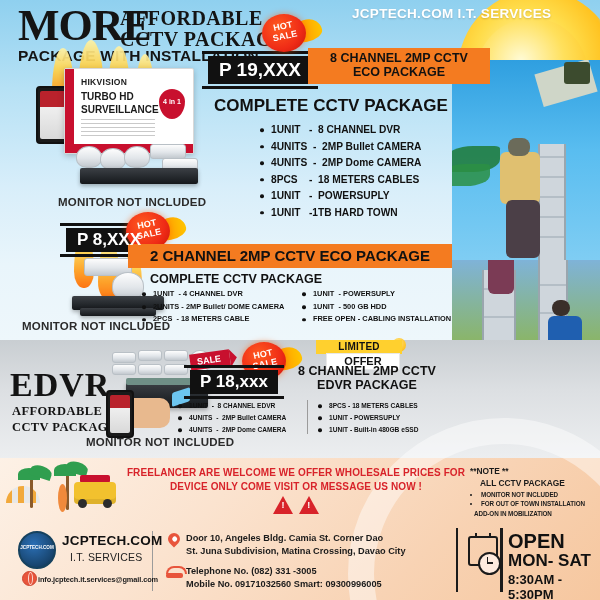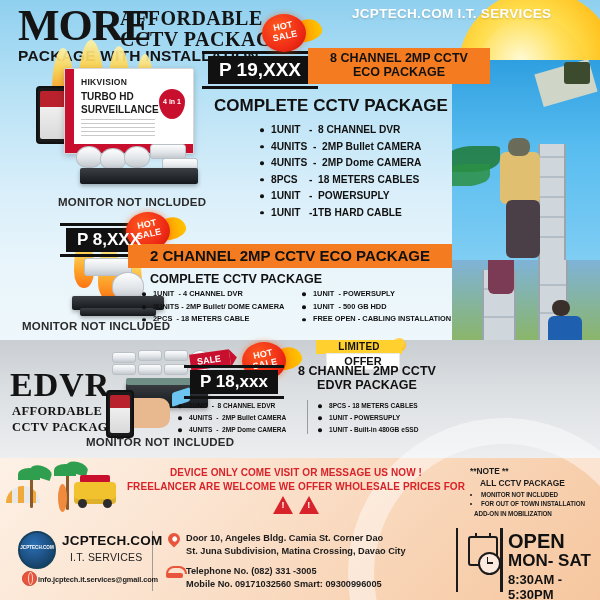--- a/index.html
+++ b/index.html
@@ -282,21 +282,21 @@
     <span>ECO PACKAGE</span>
   </div>
   <div class="sect-title" style="left:214px;top:96px;width:240px;font-size:17px;">COMPLETE CCTV PACKAGE</div>
 
   <ul class="plist" style="position:absolute;left:258px;top:122px;font-size:10.2px;font-weight:800;color:#111;line-height:1.62;">
     <li><span>1UNIT</span>&nbsp; &nbsp;<span>-</span>&nbsp; <span>8 CHANNEL DVR</span></li>
     <li><span>4UNITS</span>&nbsp; <span>-</span>&nbsp; <span>2MP  Bullet CAMERA</span></li>
     <li><span>4UNITS</span>&nbsp; <span>-</span>&nbsp; <span>2MP Dome CAMERA</span></li>
     <li><span>8PCS</span>&nbsp; &nbsp;&nbsp;<span>-</span>&nbsp; <span>18 METERS CABLES</span></li>
     <li><span>1UNIT</span>&nbsp; &nbsp;<span>-</span>&nbsp; <span>POWERSUPLY</span></li>
-    <li><span>1UNIT</span>&nbsp; &nbsp;<span>-</span><span>1TB HARD CABLE</span></li>
+    <li><span>1UNIT</span>&nbsp; &nbsp;<span>-</span><span>1TB HARD TOWN</span></li>
   </ul>
 
   <div class="fire" style="left:74px;top:232px;width:20px;height:56px;"></div>
   <div class="fire" style="left:98px;top:240px;width:22px;height:60px;"></div>
   <div class="fire" style="left:124px;top:248px;width:18px;height:54px;"></div>
 
   <div>
     <div class="cam bullet" style="left:84px;top:258px;width:46px;height:16px;"></div>
     <div class="cam dome" style="left:112px;top:272px;width:30px;height:26px;"></div>
     <div class="nvr" style="left:72px;top:296px;width:92px;height:14px;"></div>
@@ -399,22 +399,22 @@
     <div class="frond" style="left:30px;top:8px;transform:rotate(18deg);"></div>
     <div class="trunk" style="left:66px;top:10px;height:42px;"></div>
     <div class="frond" style="left:54px;top:6px;"></div>
     <div class="frond" style="left:66px;top:4px;transform:rotate(16deg);"></div>
     <div class="surf"></div>
     <div class="van-top"></div>
     <div class="van"></div>
   </div>
 
   <div class="freelancer">
+    <div>FREELANCER ARE WELCOME WE OFFER WHOLESALE PRICES FOR</div>
     <div>DEVICE ONLY COME VISIT OR MESSAGE US NOW !</div>
-    <div>FREELANCER ARE WELCOME WE OFFER WHOLESALE PRICES FOR</div>
   </div>
   <div class="nohidden">
     <span class="warn"><i>!</i></span>
     <span class="warn"><i>!</i></span>
   </div>
 
   <div class="divline" style="left:152px;top:531px;height:60px;"></div>
   <div class="divline" style="left:456px;top:528px;height:64px;width:2px;background:#1b1b1b;"></div>
   <div class="divline" style="left:500px;top:528px;height:64px;width:3px;background:#1b1b1b;"></div>
 

